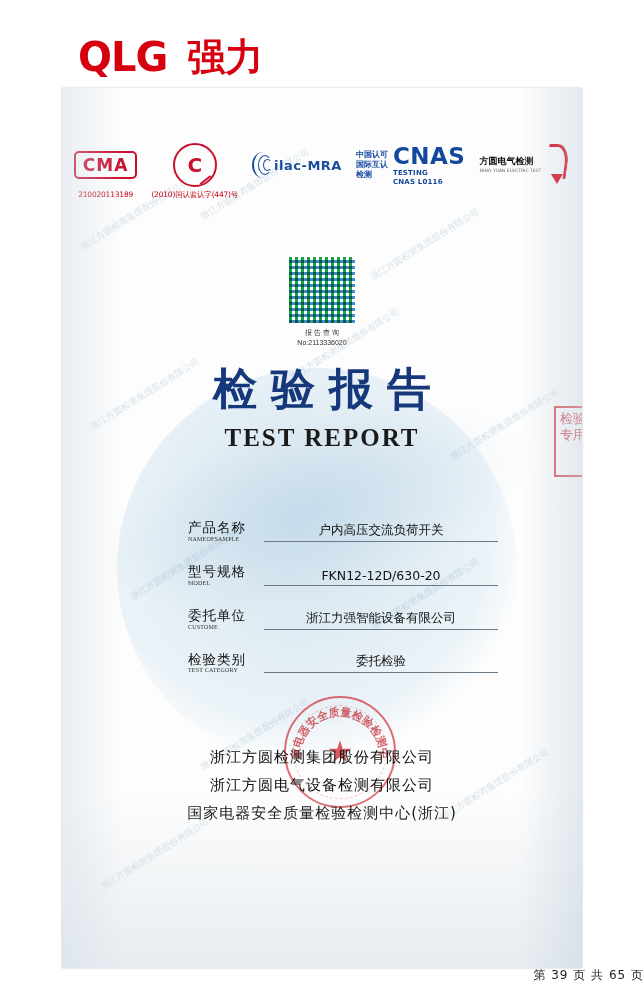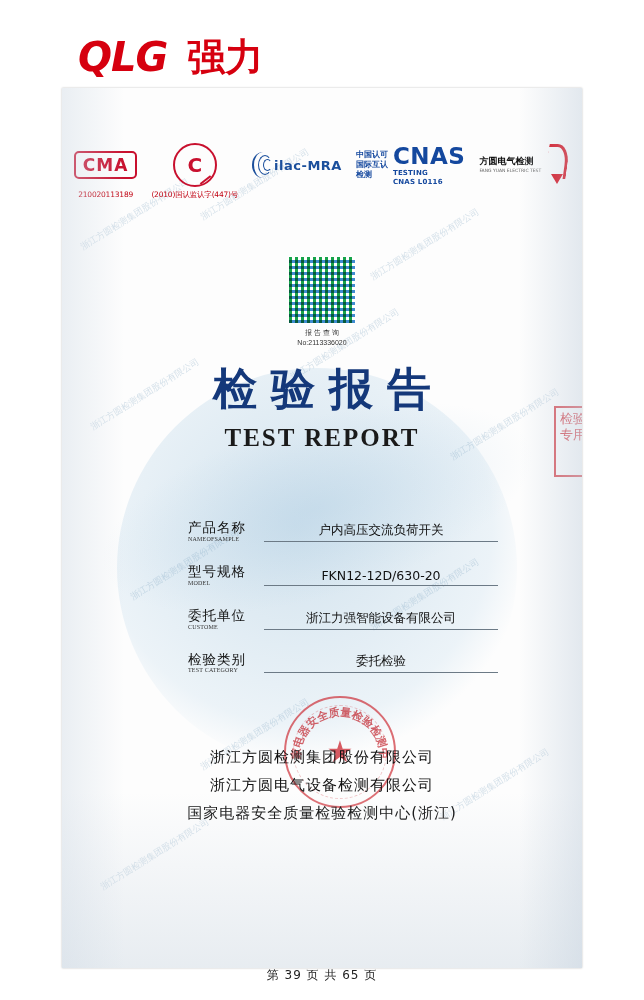--- a/index.html
+++ b/index.html
@@ -20,21 +20,20 @@
     position: absolute;
     top: 34px;
     left: 78px;
     display: flex;
     align-items: center;
     height: 46px;
   }
   .brand-qlg {
     font-family: "DejaVu Sans", sans-serif;
     font-weight: bold;
-    font-style: italic;
     font-size: 40px;
     color: #d6000f;
     letter-spacing: -1px;
     line-height: 1;
   }
   .brand-cn {
     font-family: "DejaVu Sans", sans-serif;
     font-weight: bold;
     font-size: 38px;
     color: #d6000f;
@@ -407,21 +406,21 @@
     z-index: 5;
     font-family: "DejaVu Sans", sans-serif;
     overflow: hidden;
   }
 
   
   .footer {
     position: absolute;
     bottom: 16px;
     width: 100%;
-    text-align: center;
+    text-align: right;
     font-size: 12px;
     color: #222;
     font-family: "DejaVu Sans", sans-serif;
     letter-spacing: 1px;
   }
 </style>
 </head>
 <body>
 
 <div class="brand">

